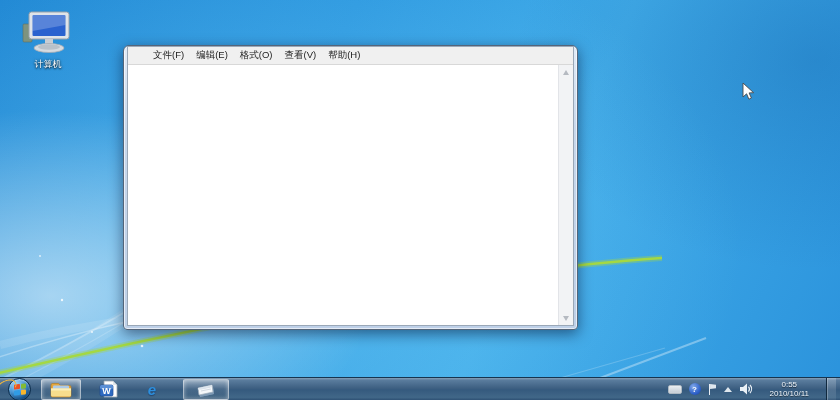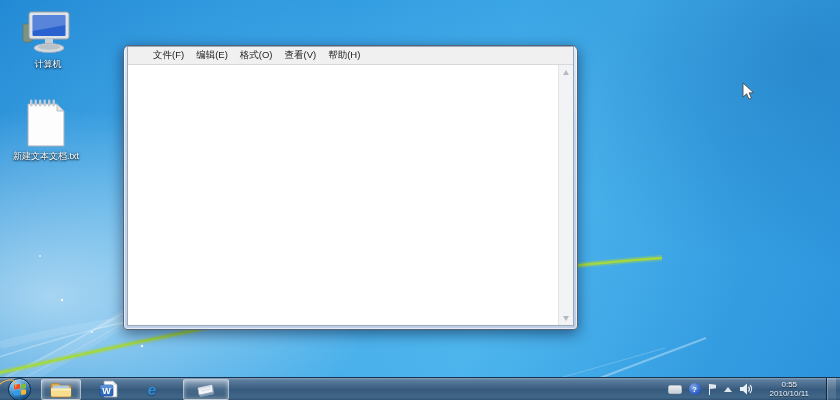--- a/index.html
+++ b/index.html
@@ -148,37 +148,20 @@
         <rect x="10.5" y="5" width="33" height="21" rx="1" fill="#2a62cf"></rect>
         <path d="M10.5,5 h33 v10 l-33,6 z" fill="rgba(255,255,255,0.22)"></path>
         <rect x="23" y="29" width="8" height="5" fill="#c7cdd4"></rect>
         <ellipse cx="27" cy="38" rx="15" ry="4.5" fill="#d6dbe0" stroke="#a3abb4" stroke-width="0.8"></ellipse>
         <ellipse cx="27" cy="37" rx="11" ry="2.8" fill="#b9c1c9"></ellipse>
       </svg>
     </div>
     <div class="lbl">计算机</div>
   </div>
 
-  <div class="dicon" id="icon-textdoc">
-    <div class="img">
-      <svg width="44" height="50" viewBox="0 0 44 50">
-        <path d="M4,6 h29 l7,7 v35 h-36 z" fill="#fdfdfd" stroke="#a9b0b8" stroke-width="1"></path>
-        <path d="M33,6 l7,7 h-7 z" fill="#e2e7ec" stroke="#a9b0b8" stroke-width="0.8"></path>
-        <g fill="#c3cad1">
-          <rect x="6" y="1.5" width="2.4" height="7" rx="1.2"></rect>
-          <rect x="10.5" y="1.5" width="2.4" height="7" rx="1.2"></rect>
-          <rect x="15" y="1.5" width="2.4" height="7" rx="1.2"></rect>
-          <rect x="19.5" y="1.5" width="2.4" height="7" rx="1.2"></rect>
-          <rect x="24" y="1.5" width="2.4" height="7" rx="1.2"></rect>
-          <rect x="28.5" y="1.5" width="2.4" height="7" rx="1.2"></rect>
-        </g>
-      </svg>
-    </div>
-    <div class="lbl">新建文本文档.txt</div>
-  </div>
 
 
   <div class="win">
     <div class="client">
       <div class="menubar">
         <span class="menu-item">文件(F)</span>
         <span class="menu-item">编辑(E)</span>
         <span class="menu-item">格式(O)</span>
         <span class="menu-item">查看(V)</span>
         <span class="menu-item">帮助(H)</span>

